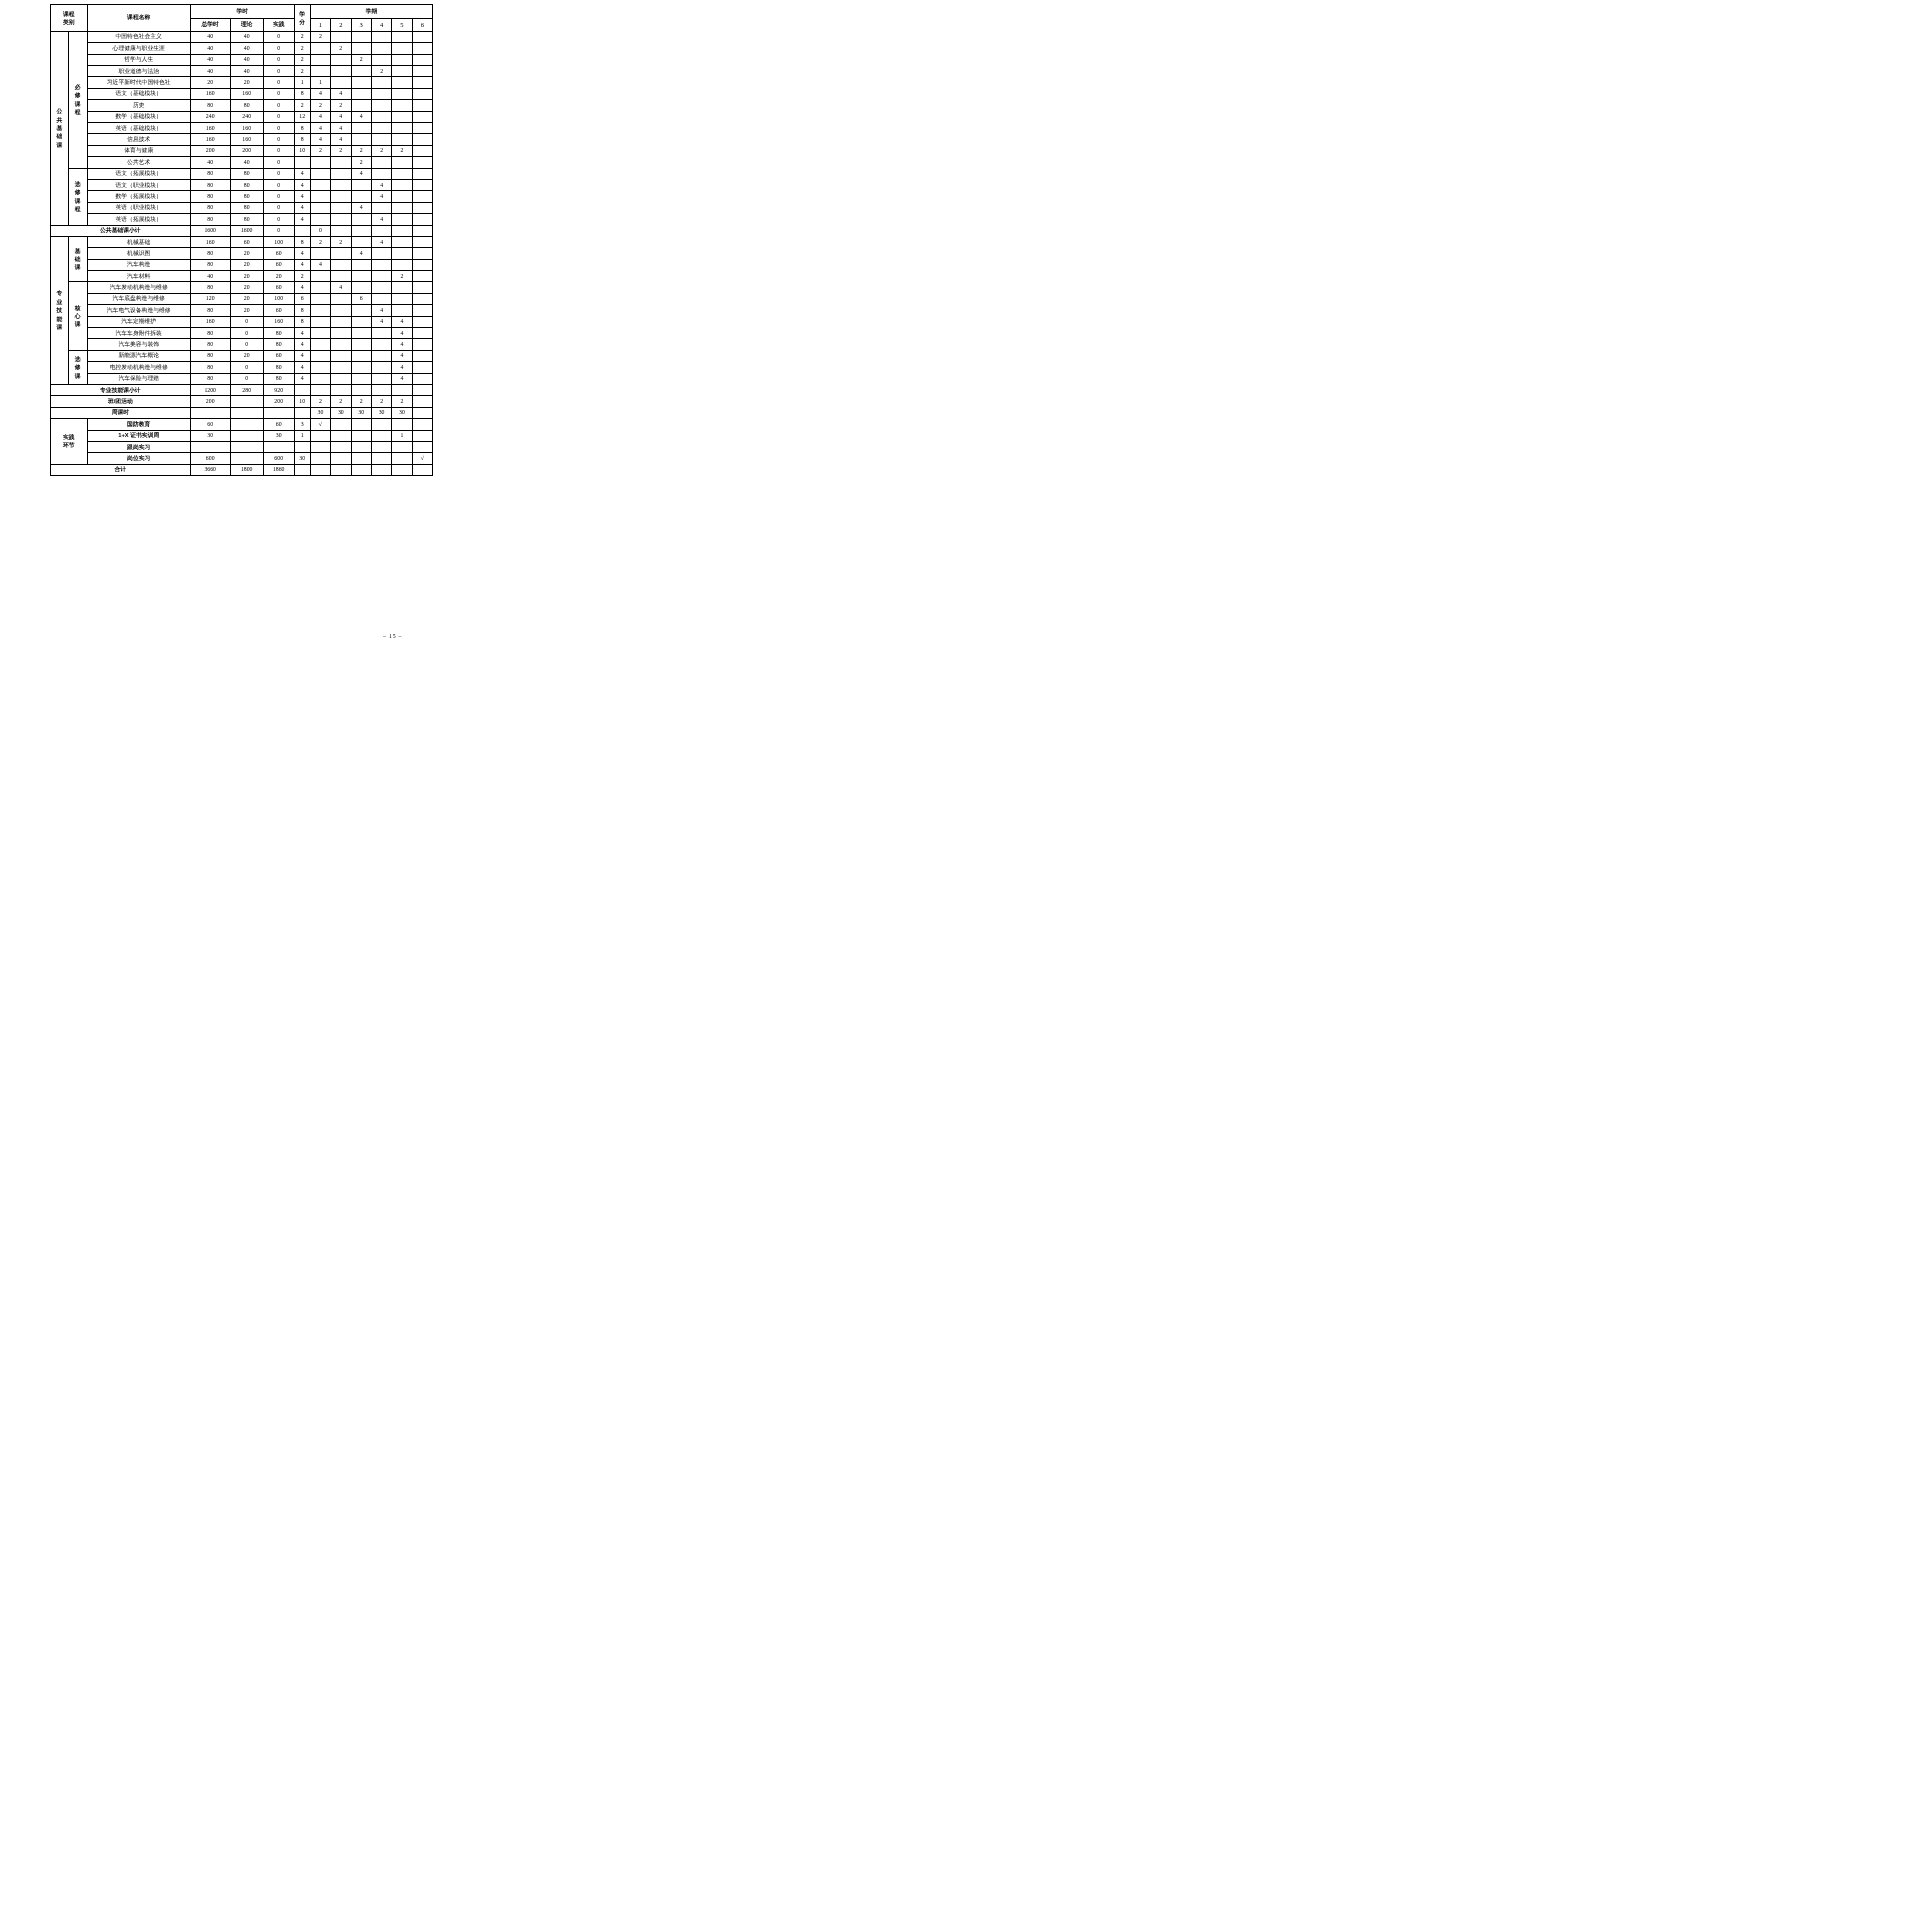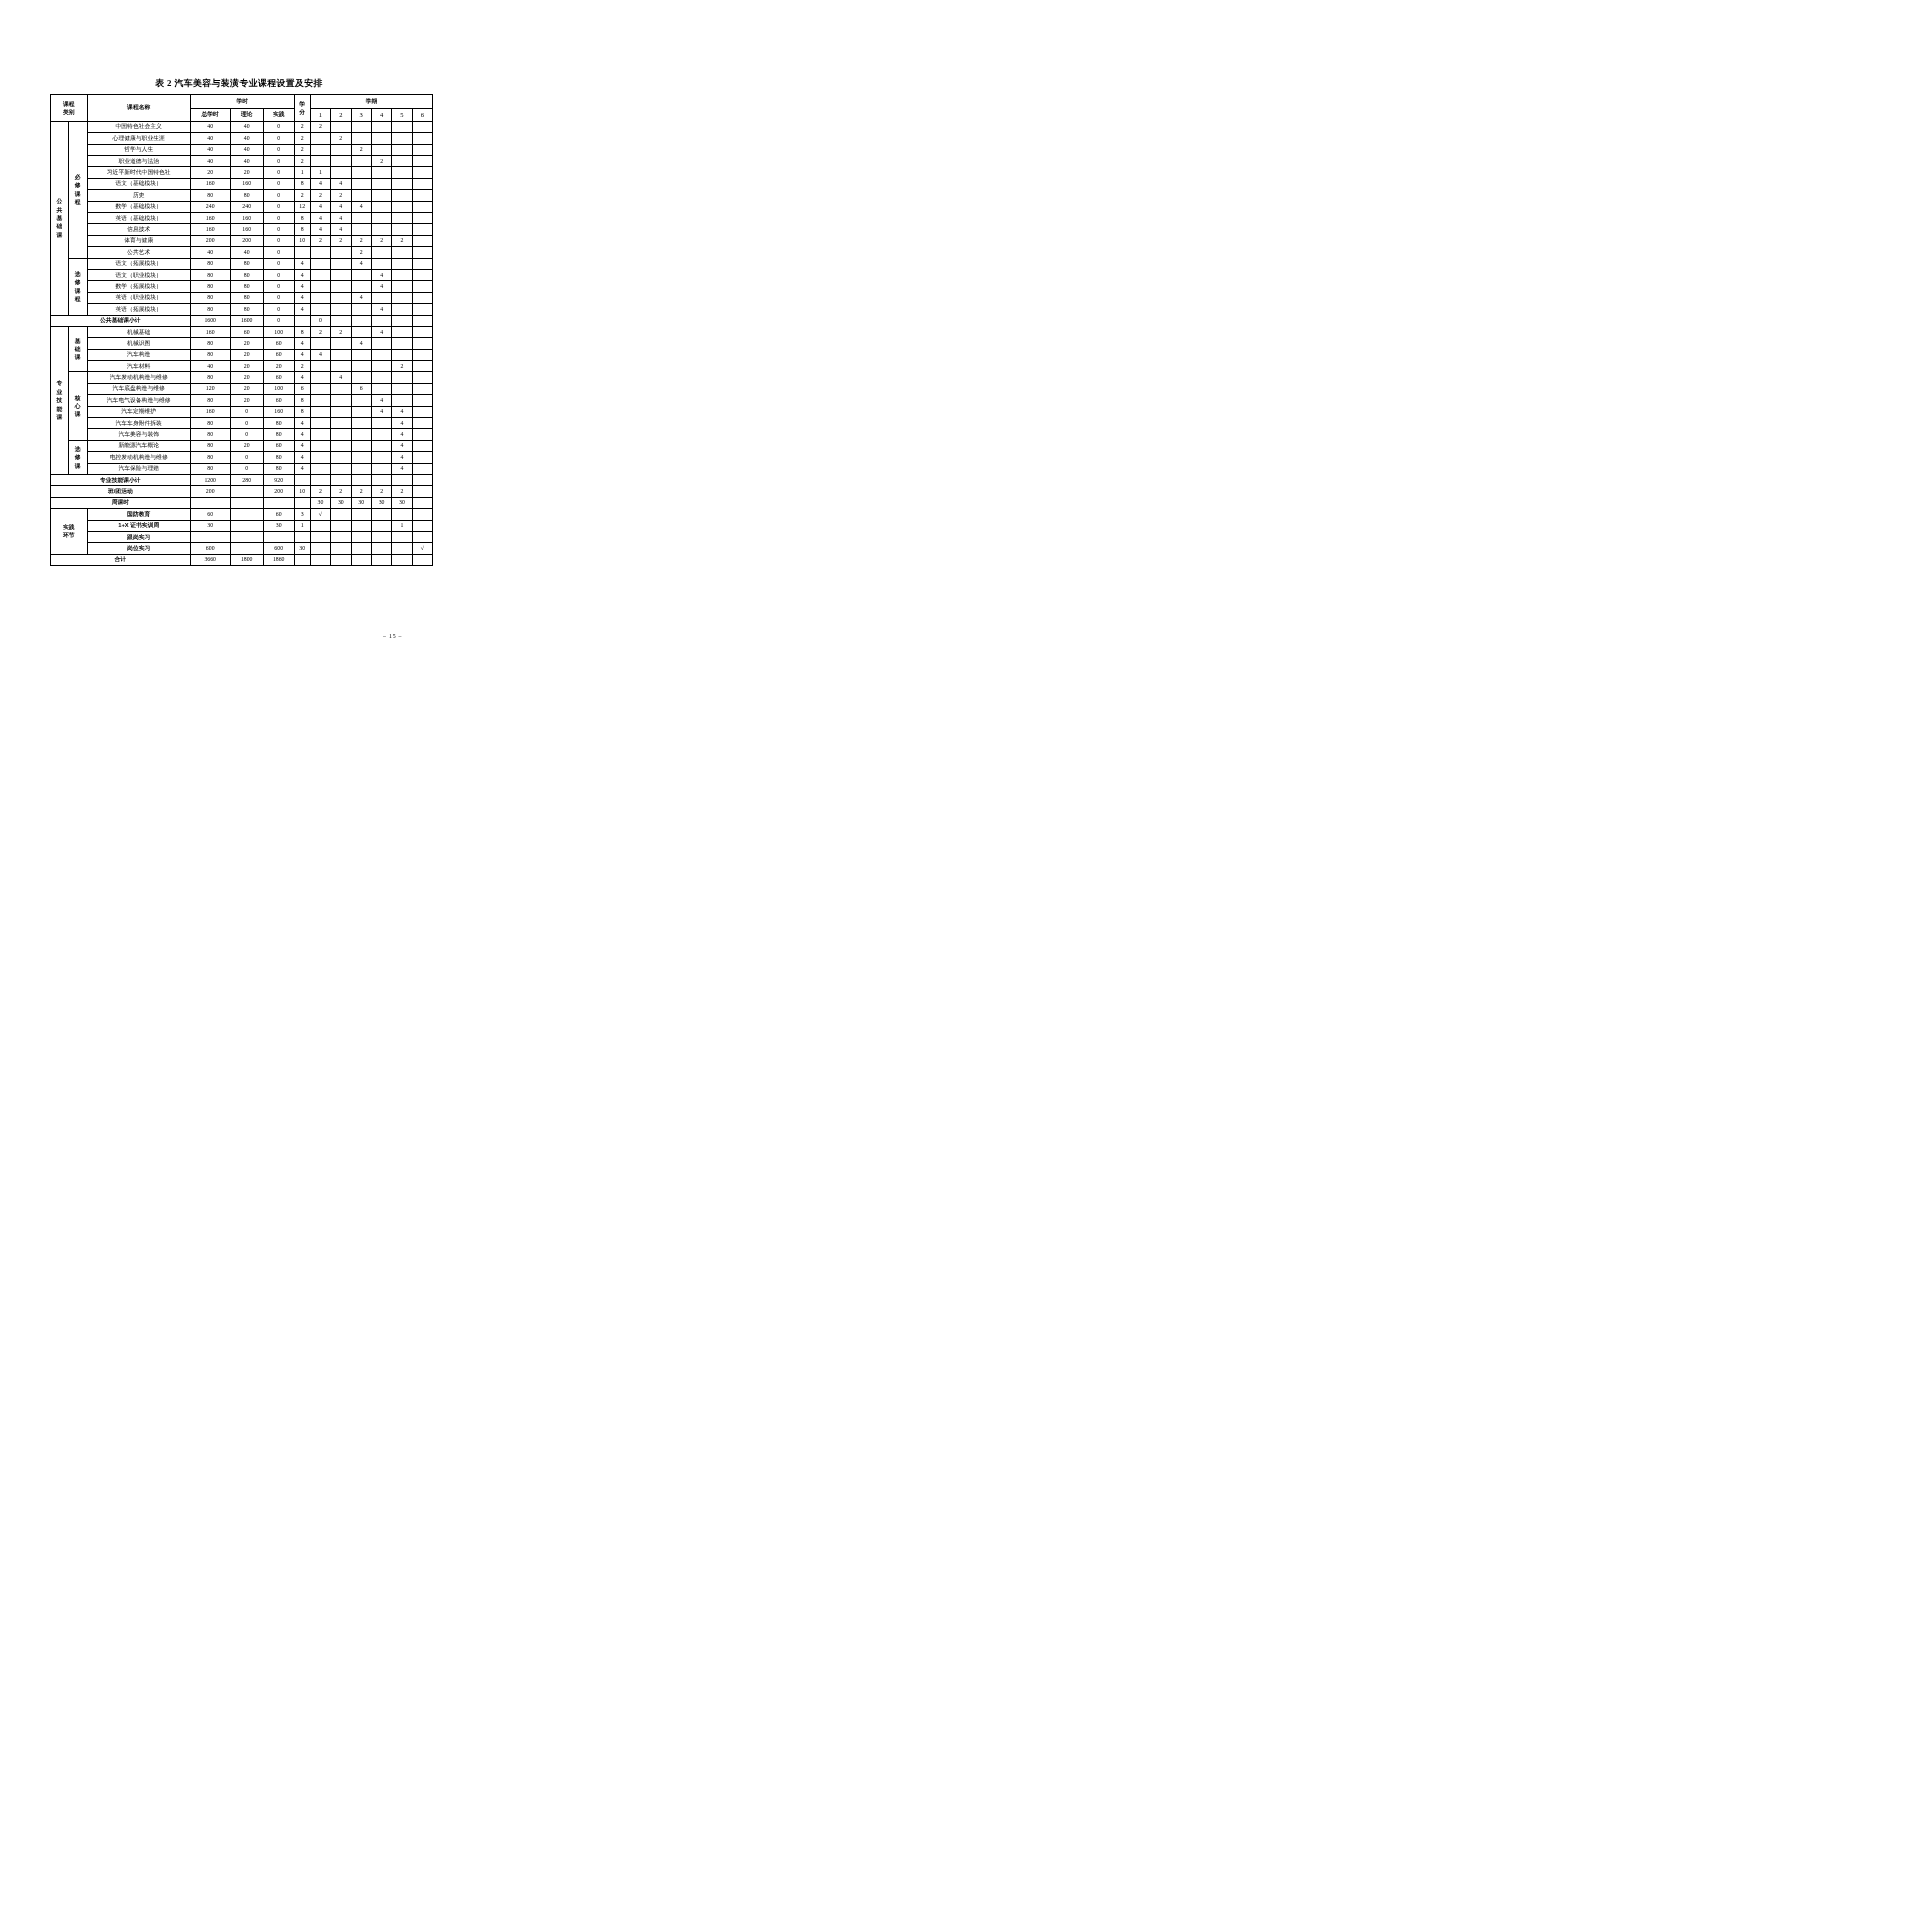--- a/index.html
+++ b/index.html
@@ -41,21 +41,20 @@
     position:absolute;left:383px;top:633px;width:69px;
     font-size:5.8px;letter-spacing:0.8px;text-align:left;
     font-family:"Liberation Serif","DejaVu Serif",serif;
   }
 </style>
 </head>
 <body>
 
 <div class="page">
 
-  <div class="doc-title">表 2 汽车美容与装潢专业课程设置及安排</div>
 
   <table class="curr">
     <colgroup>
       <col style="width:17.7px">
         <col style="width:19px">
         <col style="width:103px">
       <col style="width:40px">
         <col style="width:33px">
         <col style="width:31px">
       <col style="width:16px">

